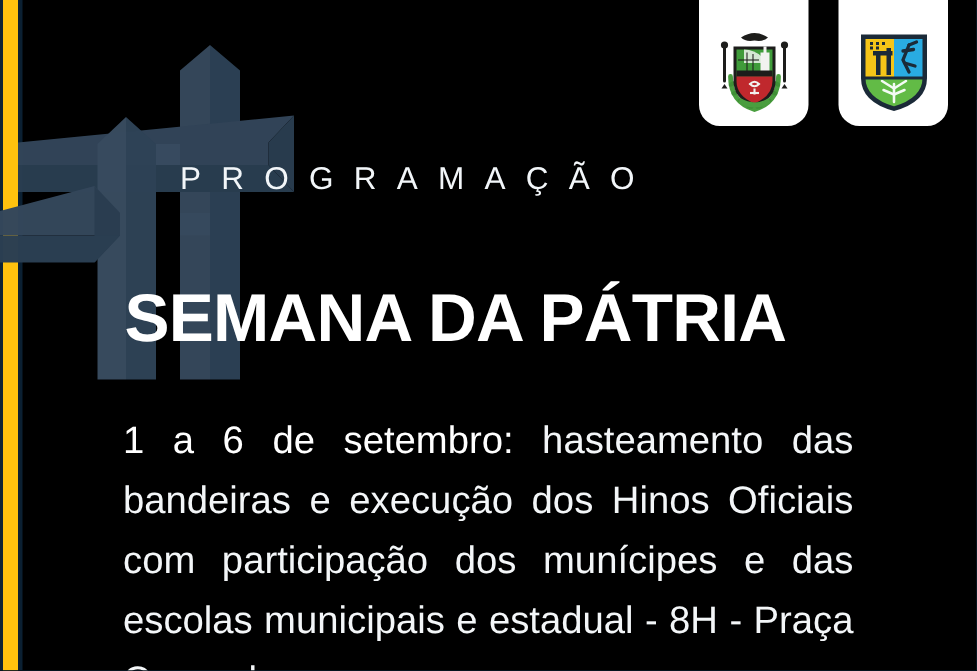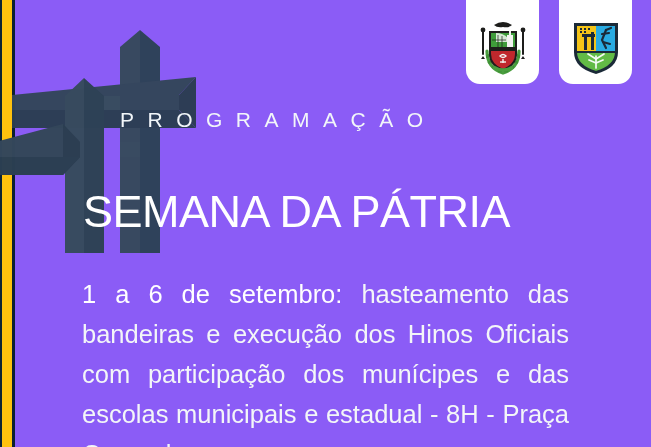--- a/index.html
+++ b/index.html
@@ -11,21 +11,21 @@
     width: 651px;
     height: 447px;
     overflow: hidden;
     font-family: "Liberation Sans", sans-serif;
   }
 
   .poster {
     position: relative;
     width: 651px;
     height: 447px;
-    background: #8b5cf6;
+    background: #000000;
     overflow: hidden;
   }
 
   
   .edge-gutter {
     position: absolute;
     left: 0; top: 0;
     width: 2px; height: 447px;
     background: #0d2334;
   }
@@ -87,21 +87,21 @@
     letter-spacing: 13.5px;
     color: #f2f6f9;
     white-space: nowrap;
   }
 
   .headline {
     position: absolute;
     left: 83px;
     top: 156px;
     font-size: 45px;
-    font-weight: normal;
+    font-weight: bold;
     letter-spacing: -0.5px;
     color: #ffffff;
     white-space: nowrap;
   }
 
   .body-copy {
     position: absolute;
     left: 82px;
     top: 248px;
     width: 487px;

